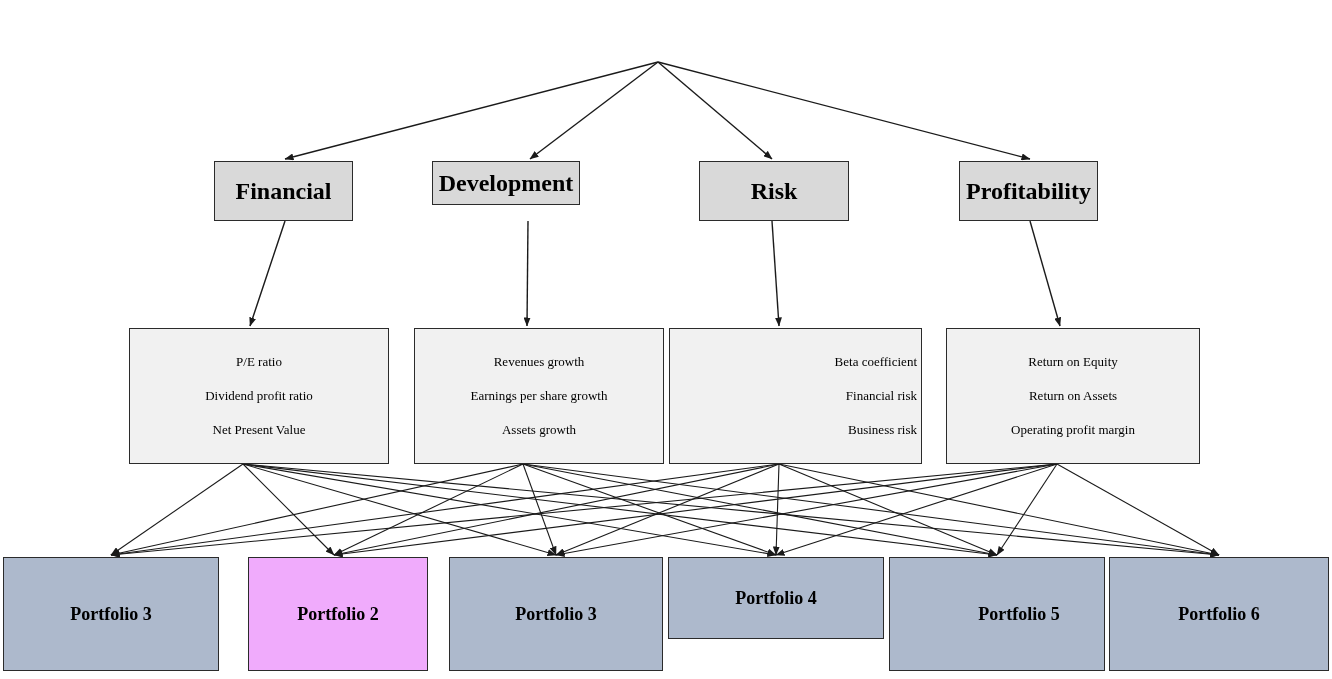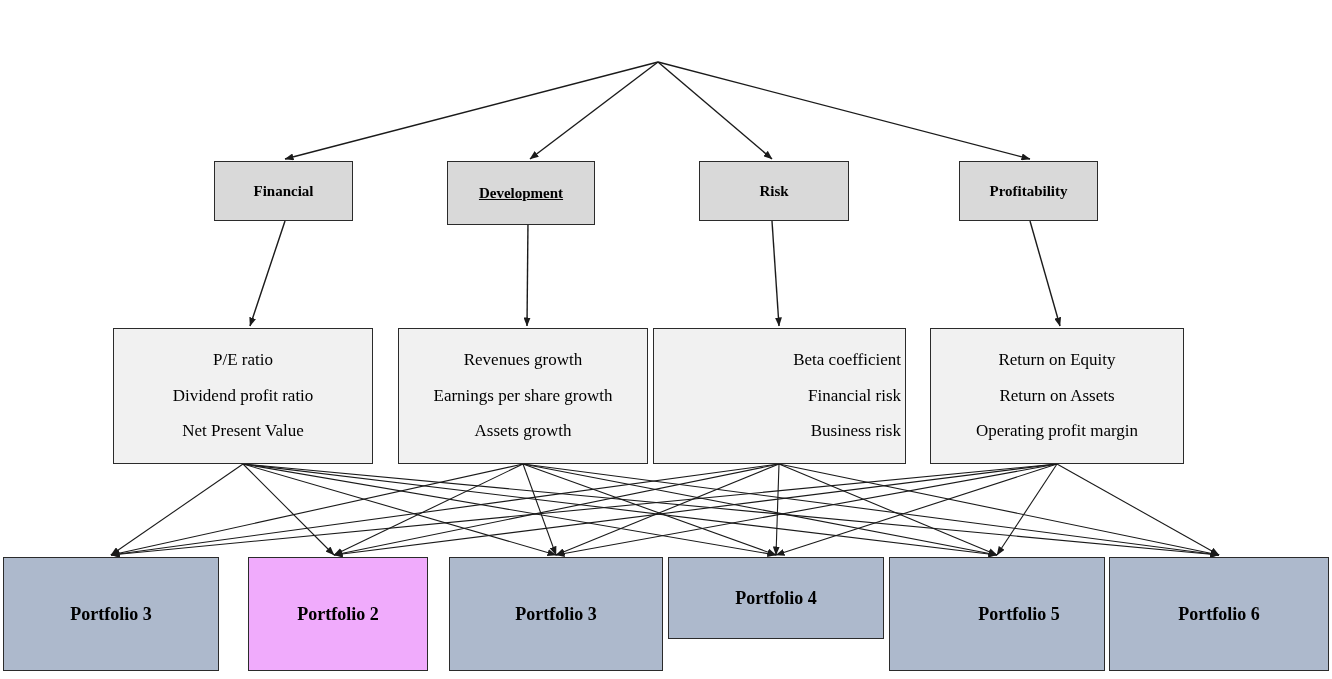--- a/index.html
+++ b/index.html
@@ -37,28 +37,29 @@
   }
   .node-goal {
     border: 1px solid #3d3d3d;
     font-weight: bold;
     font-size: 25px;
     letter-spacing: 0.2px;
   }
   .node-criterion {
     border: 1px solid #2b2b2b;
     font-weight: bold;
-    font-size: 15px;
+    font-size: 24px;
   }
   .node-subcriteria {
     border: 1px solid #2b2b2b;
     font-weight: normal;
-    font-size: 17px;
+    font-size: 13px;
     justify-content: space-evenly;
     padding: 6px 4px;
+    margin-left: 16px;
   }
   .node-subcriteria .sub-line {
     line-height: 1.1;
     white-space: nowrap;
   }
   .node-alternative {
     border: 1px solid #2b2b2b;
     font-weight: bold;
     font-size: 18px;
   }
@@ -112,21 +113,21 @@
         <line x1="1057" y1="464" x2="997" y2="555" stroke="#1a1a1a" stroke-width="1.1" marker-end="url(#arrowhead)"></line>
         <line x1="1057" y1="464" x2="1219" y2="555" stroke="#1a1a1a" stroke-width="1.1" marker-end="url(#arrowhead)"></line>
       </g>
   </svg>
 
 
   <div id="criteria-layer">
       <div class="node node-criterion" style="left: 214px; top: 161px; width: 139px; height: 60px; background: rgb(217, 217, 217); border-color: rgb(43, 43, 43);">
         <span>Financial</span>
       </div>
-      <div class="node node-criterion" style="left: 447px; top: 161px; width: 148px; height: 64px; background: rgb(217, 217, 217); border-color: rgb(43, 43, 43); text-decoration: underline;">
+      <div class="node node-criterion" style="left: 432px; top: 161px; width: 148px; height: 44px; background: rgb(217, 217, 217); border-color: rgb(43, 43, 43);">
         <span>Development</span>
       </div>
       <div class="node node-criterion" style="left: 699px; top: 161px; width: 150px; height: 60px; background: rgb(217, 217, 217); border-color: rgb(43, 43, 43); align-items: center;">
         <span>Risk</span>
       </div>
       <div class="node node-criterion" style="left: 959px; top: 161px; width: 139px; height: 60px; background: rgb(217, 217, 217); border-color: rgb(43, 43, 43);">
         <span>Profitability</span>
       </div>
     </div>
   <div id="subcriteria-layer">

